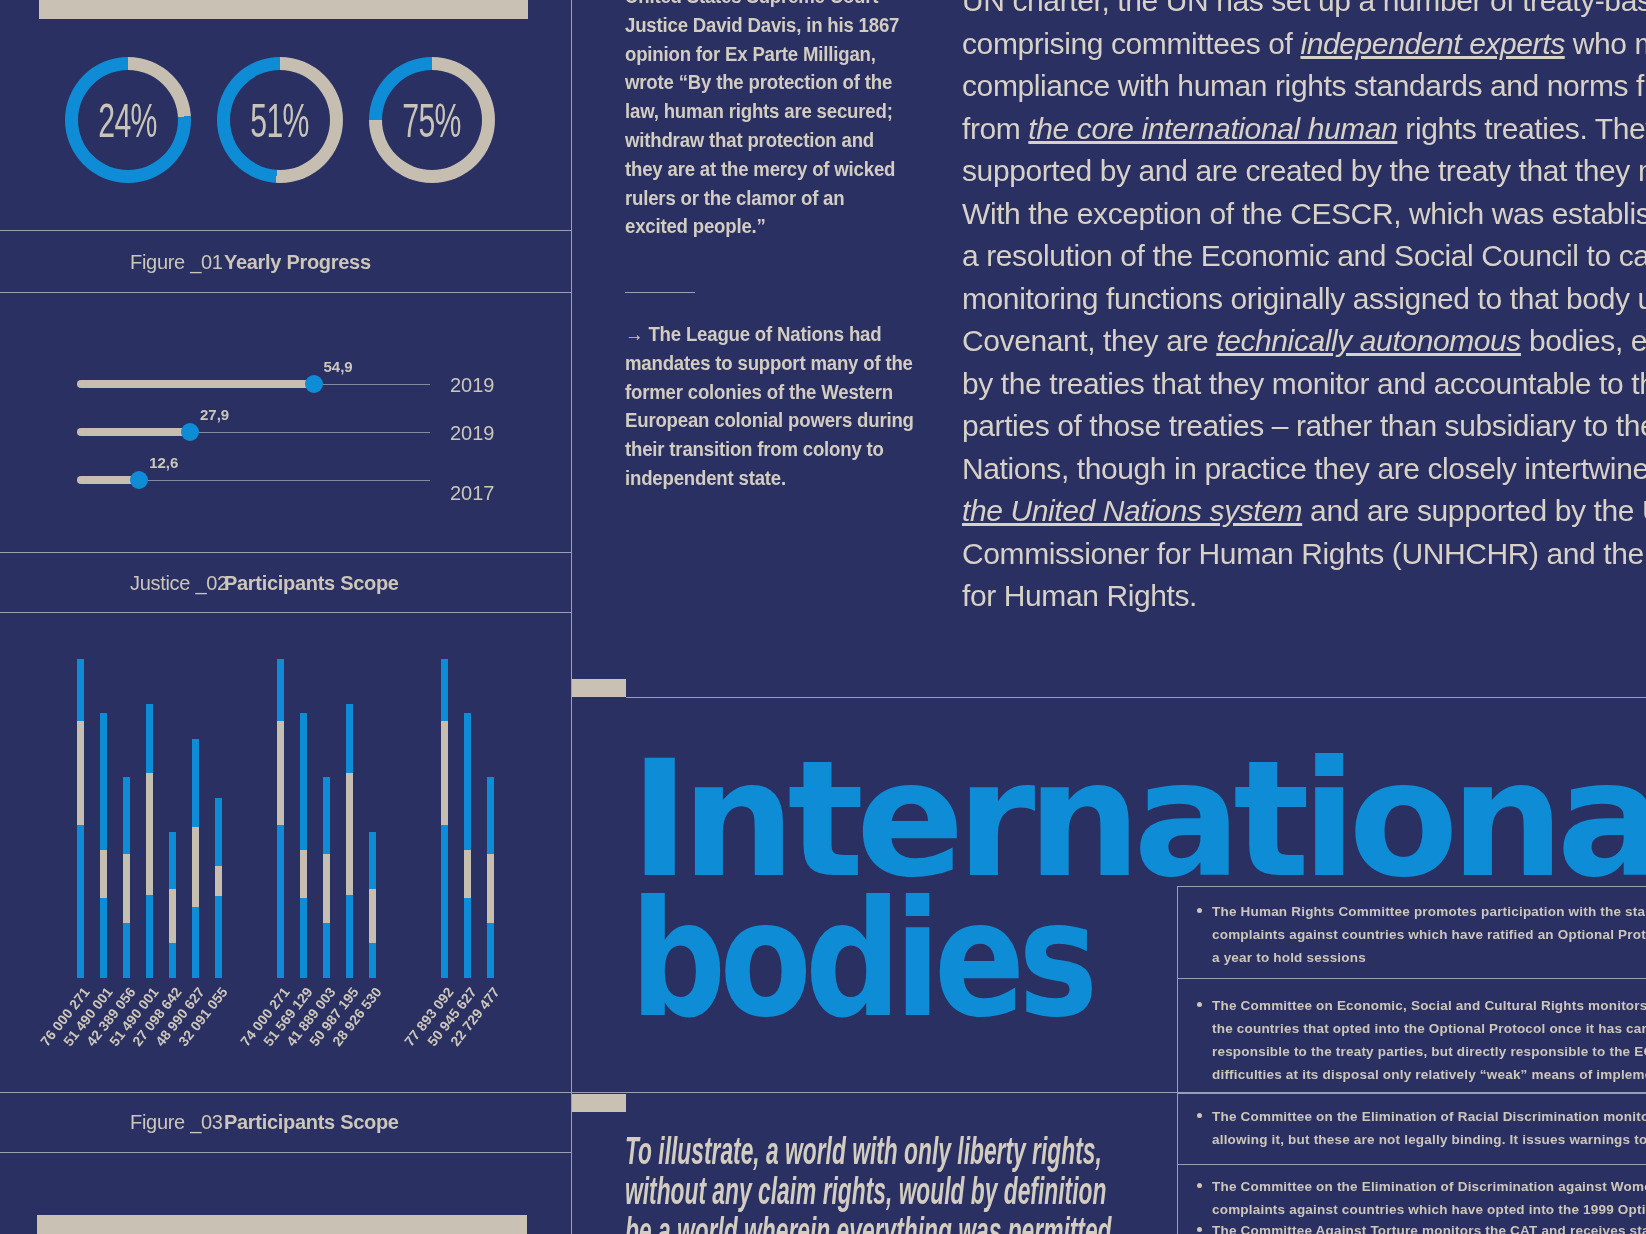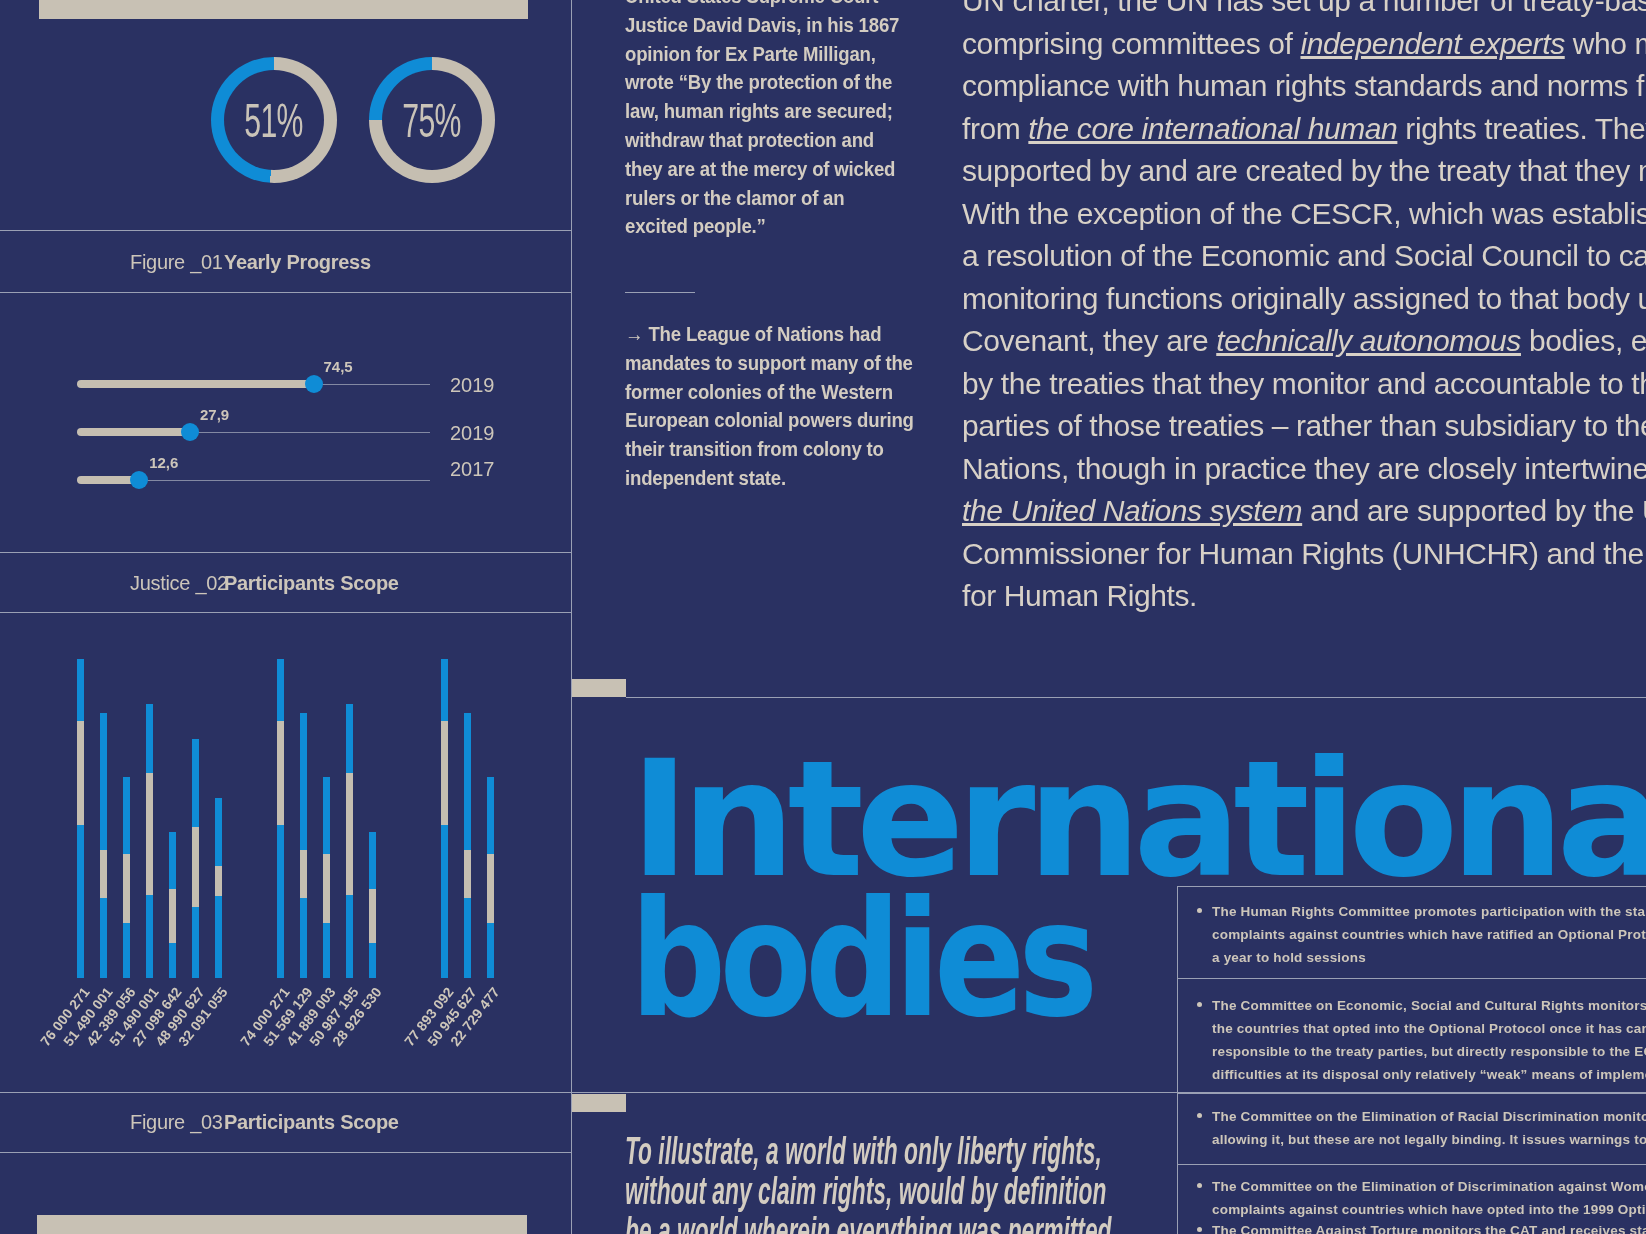--- a/index.html
+++ b/index.html
@@ -83,53 +83,58 @@
 <div class="rule" style="left:0;top:552px;width:571px"></div>
 <div class="rule" style="left:0;top:612px;width:571px"></div>
 <div class="marker" style="left:572px;top:679px;width:54px;height:18px"></div>
 <div class="rule" style="left:626px;top:697px;width:1020px"></div>
 <div class="rule" style="left:0;top:1092px;width:1646px"></div>
 <div class="rule" style="left:0;top:1152px;width:571px"></div>
 <div class="marker" style="left:572px;top:1094px;width:54px;height:18px"></div>
 <div class="bar-strip" style="left:37px;top:1215px;width:490px;height:19px"></div>
 
 <div class="abs" style="left:0;top:57px;width:571px;height:130px">
-    <div class="donut" style="left: 211px; top: 0px; background: conic-gradient(rgb(197, 190, 177) 0deg, rgb(197, 190, 177) 51%, rgb(15, 140, 214) 51%, rgb(15, 140, 214) 100%);">
+    <div class="donut" style="left: 65px; top: 0px; background: conic-gradient(rgb(197, 190, 177) 0deg, rgb(197, 190, 177) 24%, rgb(15, 140, 214) 24%, rgb(15, 140, 214) 100%);">
+      <div class="donut-hole">
+        <div class="donut-label">24%</div>
+      </div>
+    </div>
+    <div class="donut" style="left: 217px; top: 0px; background: conic-gradient(rgb(197, 190, 177) 0deg, rgb(197, 190, 177) 51%, rgb(15, 140, 214) 51%, rgb(15, 140, 214) 100%);">
       <div class="donut-hole">
         <div class="donut-label">51%</div>
       </div>
     </div>
     <div class="donut" style="left: 369px; top: 0px; background: conic-gradient(rgb(197, 190, 177) 0deg, rgb(197, 190, 177) 75%, rgb(15, 140, 214) 75%, rgb(15, 140, 214) 100%);">
       <div class="donut-hole">
         <div class="donut-label">75%</div>
       </div>
     </div>
   </div>
 
 <div class="abs" style="left:0;top:251px;width:571px;height:22px">
   <span class="figlabel-prefix">Figure _01</span>
   <span class="figlabel-title">Yearly Progress</span>
 </div>
 
 <div class="abs" style="left:0;top:292px;width:571px;height:260px">
     <div class="slider-thin" style="left: 77px; top: 92px; width: 353px;"></div>
     <div class="slider-track" style="left: 77px; top: 88px; width: 236.51px;"></div>
     <div class="slider-knob" style="left: 304.51px; top: 83px;"></div>
-    <div class="slider-value" style="left: 323.51px; top: 66px;">74,5</div>
+    <div class="slider-value" style="left: 323.51px; top: 66px;">54,9</div>
     <div class="slider-year" style="left: 450px; top: 82px;">2019</div>
     <div class="slider-thin" style="left: 77px; top: 140px; width: 353px;"></div>
     <div class="slider-track" style="left: 77px; top: 136px; width: 112.96px;"></div>
     <div class="slider-knob" style="left: 180.96px; top: 131px;"></div>
     <div class="slider-value" style="left: 199.96px; top: 114px;">27,9</div>
     <div class="slider-year" style="left: 450px; top: 130px;">2019</div>
     <div class="slider-thin" style="left: 77px; top: 188px; width: 353px;"></div>
     <div class="slider-track" style="left: 77px; top: 184px; width: 62.128px;"></div>
     <div class="slider-knob" style="left: 130.128px; top: 179px;"></div>
     <div class="slider-value" style="left: 149.128px; top: 162px; text-align: center;">12,6</div>
-    <div class="slider-year" style="left: 450px; top: 166px;">2017</div>
+    <div class="slider-year" style="left: 450px; top: 190px;">2017</div>
   </div>
 
 <div class="abs" style="left:0;top:572px;width:571px;height:22px">
   <span class="figlabel-prefix">Justice _02</span>
   <span class="figlabel-title">Participants Scope</span>
 </div>
 
 <div class="abs" style="left:0;top:659px;width:571px;height:430px">
     <div class="vbar" style="left: 77px; top: 0px; height: 319px;"></div>
     <div class="vbar-seg" style="left: 77px; top: 62px; height: 104px;"></div>

